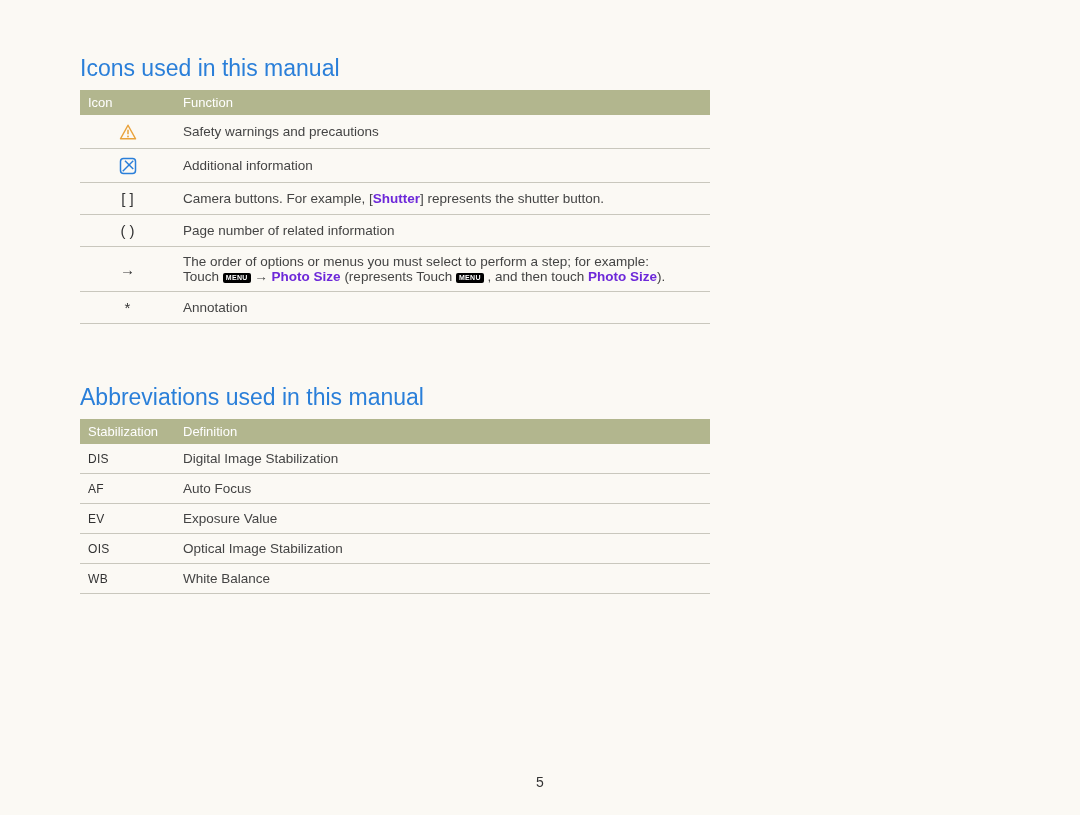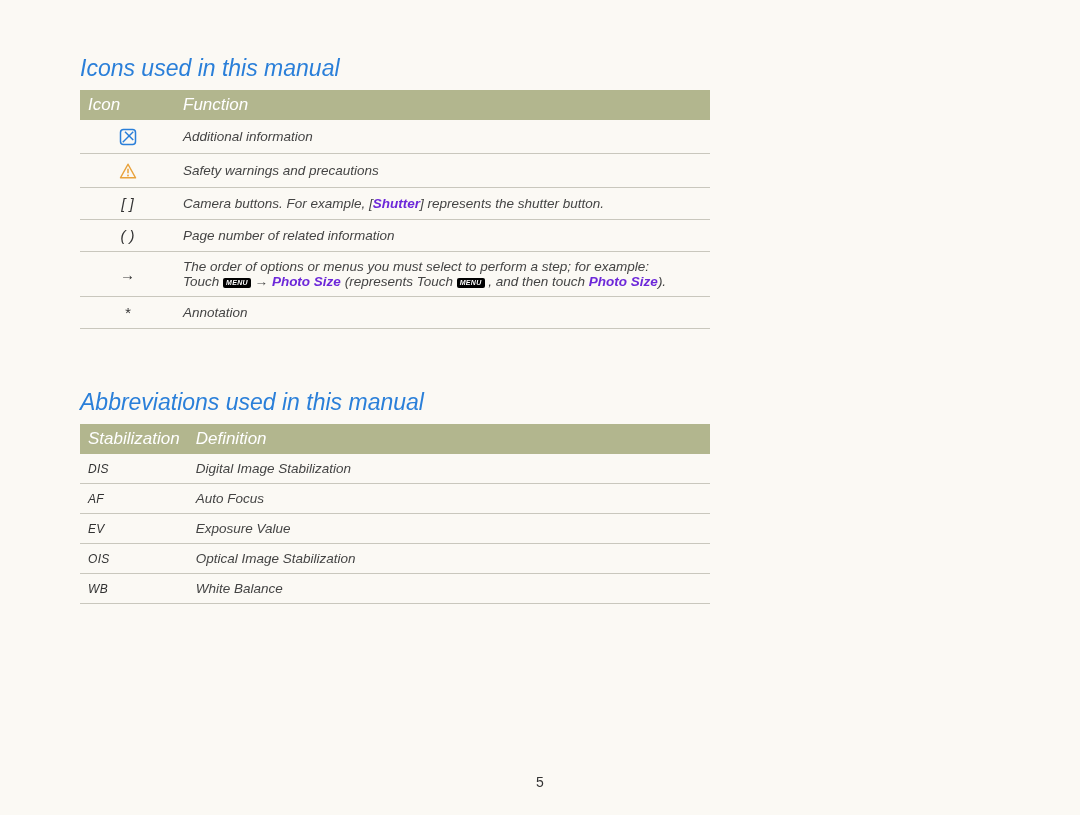--- a/index.html
+++ b/index.html
@@ -12,32 +12,32 @@
       font-size: 14px;
       color: #333;
       position: relative;
     }
     h2.section-heading {
       color: #2a7fd9;
       font-weight: 400;
       font-size: 23px;
       margin-bottom: 8px;
     }
-    .section { margin-bottom: 60px; font-style: italic; }
+    .section { margin-bottom: 60px; }
     table {
       border-collapse: collapse;
       width: 630px;
     }
     thead th {
       background: #b2b68e;
       color: #fff;
       font-weight: 400;
       text-align: left;
       padding: 5px 8px;
-      font-size: 17px;
+      font-size: 13px;
     }
     thead th:first-child { width: 95px; }
     tbody td {
       border-bottom: 1px solid #c9c7bd;
       padding: 7px 8px;
       font-size: 13.5px;
       color: #444;
       vertical-align: middle;
     }
     tbody td.icon-cell {
@@ -83,37 +83,37 @@
   <table>
     <thead>
       <tr>
         <th>Icon</th>
         <th>Function</th>
       </tr>
     </thead>
     <tbody>
       <tr>
         <td class="icon-cell">
+          <svg class="warn-icon-svg" viewBox="0 0 24 24">
+            <path d="M12 3 L22 21 L2 21 Z" fill="none" stroke="#e9a23b" stroke-width="2" stroke-linejoin="round"></path>
+            <line x1="12" y1="9" x2="12" y2="15" stroke="#e9a23b" stroke-width="2"></line>
+            <circle cx="12" cy="18" r="1.2" fill="#e9a23b"></circle>
+          </svg>
+        </td>
+        <td>Safety warnings and precautions</td>
+      </tr>
+      <tr>
+        <td class="icon-cell">
           <svg class="info-icon-svg" viewBox="0 0 24 24">
             <rect x="2" y="2" width="20" height="20" rx="4" fill="none" stroke="#2a7fd9" stroke-width="2"></rect>
             <line x1="5" y1="19" x2="19" y2="5" stroke="#2a7fd9" stroke-width="2"></line>
             <line x1="8" y1="5" x2="19" y2="16" stroke="#2a7fd9" stroke-width="2"></line>
           </svg>
         </td>
         <td>Additional information</td>
-      </tr>
-      <tr>
-        <td class="icon-cell">
-          <svg class="warn-icon-svg" viewBox="0 0 24 24">
-            <path d="M12 3 L22 21 L2 21 Z" fill="none" stroke="#e9a23b" stroke-width="2" stroke-linejoin="round"></path>
-            <line x1="12" y1="9" x2="12" y2="15" stroke="#e9a23b" stroke-width="2"></line>
-            <circle cx="12" cy="18" r="1.2" fill="#e9a23b"></circle>
-          </svg>
-        </td>
-        <td>Safety warnings and precautions</td>
       </tr>
       <tr>
         <td class="icon-cell">[  ]</td>
         <td>
           <span>Camera buttons. For example, [</span><span class="bold">Shutter</span><span>] represents the shutter button.</span>
         </td>
       </tr>
       <tr>
         <td class="icon-cell">(  )</td>
         <td>Page number of related information</td>

